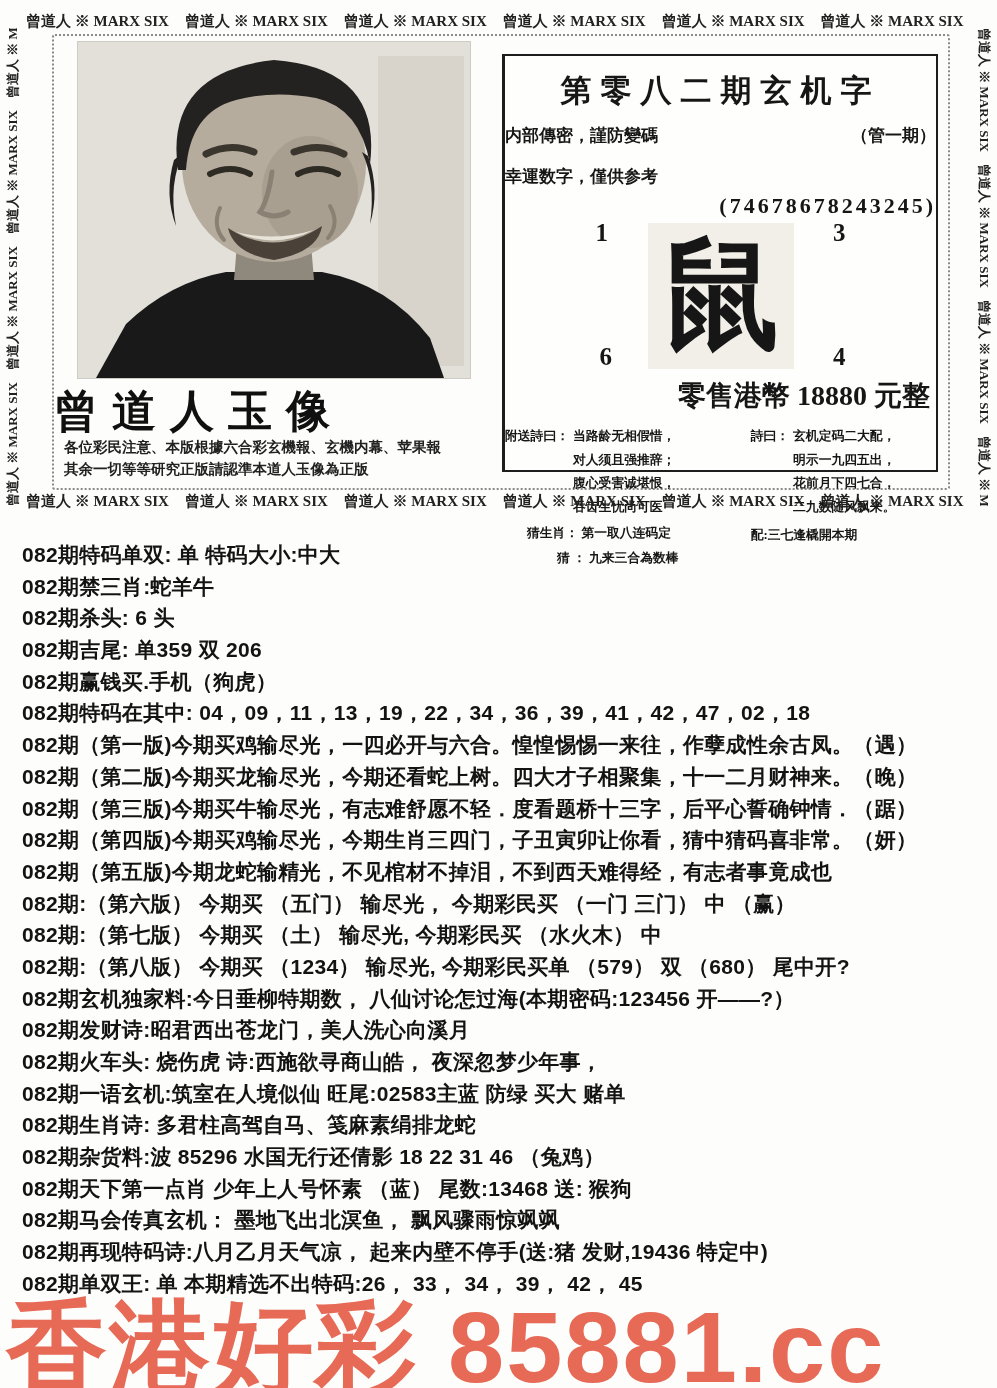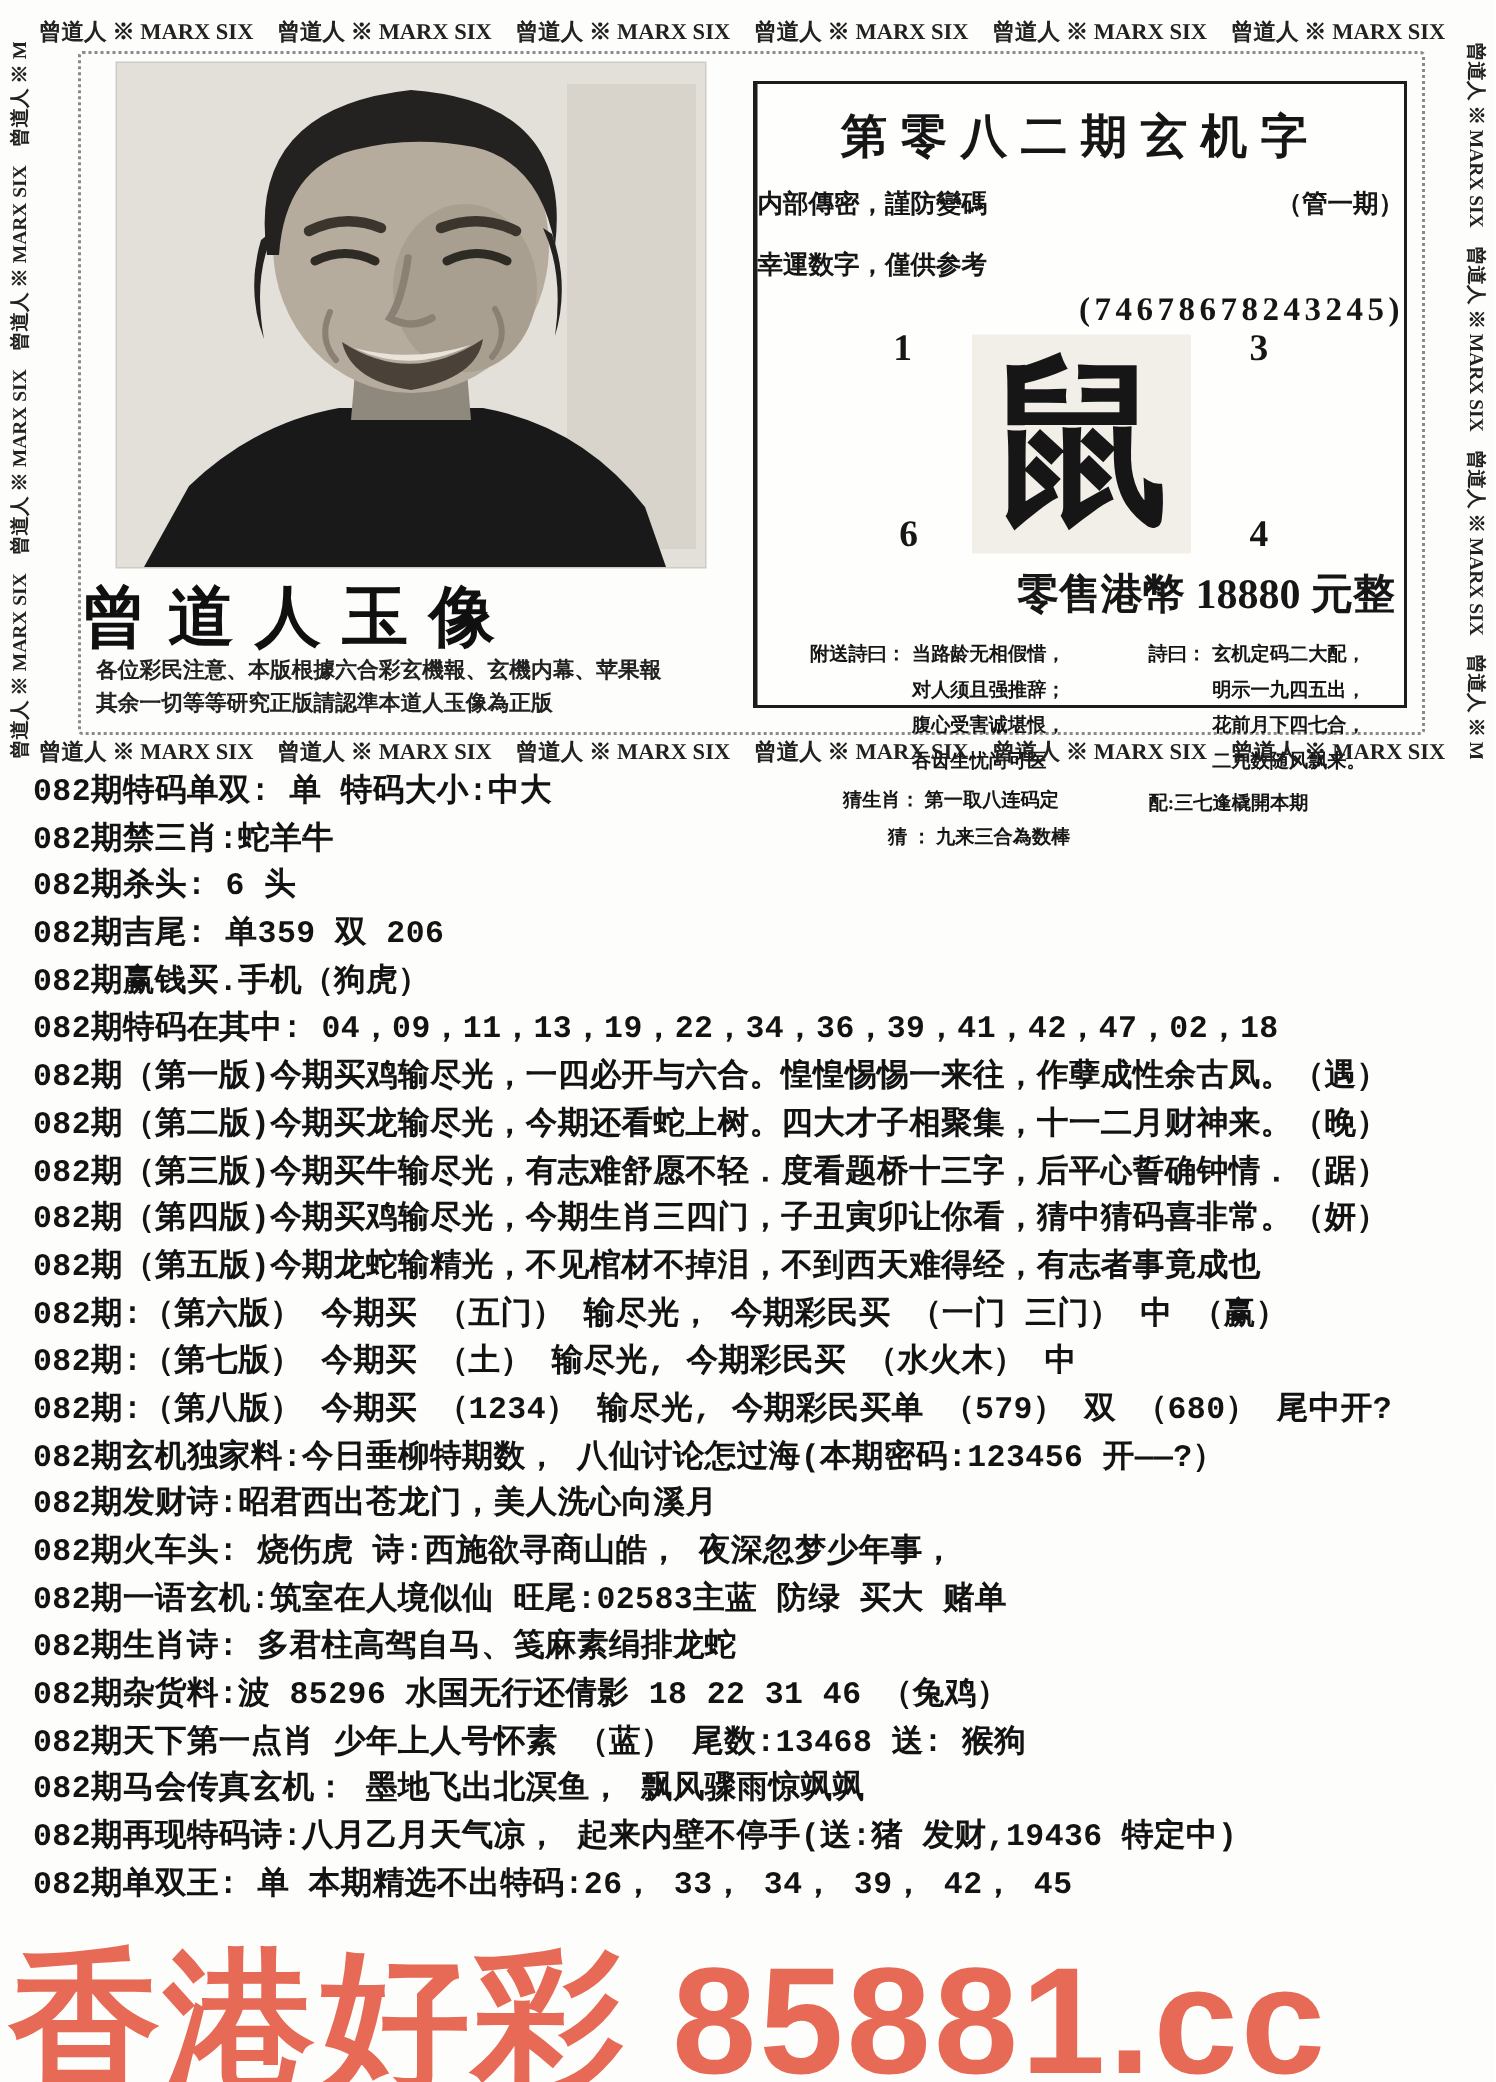--- a/index.html
+++ b/index.html
@@ -39,31 +39,31 @@
   .panel-sub2{font-size:17px;font-weight:700;margin-top:18px;}
   .panel-lucky{text-align:right;font-size:22px;font-weight:700;letter-spacing:3px;margin-top:5px;}
   .zodiac{position:relative;width:310px;height:146px;margin:4px auto 0;}
   .zchar{position:absolute;left:50%;top:0;transform:translateX(-50%);width:146px;height:146px;
          background:#f2efe8;font-size:120px;line-height:146px;text-align:center;font-weight:900;}
   .znum{position:absolute;font-size:25px;font-weight:700;}
   .znum.tl{left:30px;top:-4px;}  .znum.tr{right:30px;top:-4px;}
   .znum.bl{left:34px;bottom:-2px;} .znum.br{right:30px;bottom:-2px;}
   .panel-prize{text-align:right;font-size:28px;font-weight:700;margin-top:8px;padding-right:6px;}
   .poems{display:flex;margin-top:10px;font-size:12.8px;font-weight:700;line-height:1.85;}
-  .pcol-left{width:57%;margin-left:35px;}
+  .pcol-left{width:57%;}
   .pcol-right{width:43%;}
   .poem{display:flex;}
   .poem-label{white-space:nowrap;margin-right:4px;}
   .poem-lines div{white-space:nowrap;}
   .guess{margin-top:2px;padding-left:22px;white-space:nowrap;}
   .guess2{padding-left:52px;white-space:nowrap;}
   .match{margin-top:4px;white-space:nowrap;}
 
   
-  .body-lines{position:absolute;left:22px;top:512px;width:968px;font-family:Liberation Mono, monospace;}
+  .body-lines{position:absolute;left:22px;top:541px;width:968px;}
   .body-line{height:31.7px;font-size:21px;font-weight:700;white-space:nowrap;
              letter-spacing:0.3px;color:#131313;overflow:hidden;}
 
   
   .watermark{position:absolute;left:6px;top:1281px;font-size:101px;font-weight:900;
              color:#e24a33;opacity:0.82;white-space:nowrap;letter-spacing:2px;z-index:9;
              font-family:"Liberation Sans",sans-serif;}
 </style>
 </head>
 <body>

